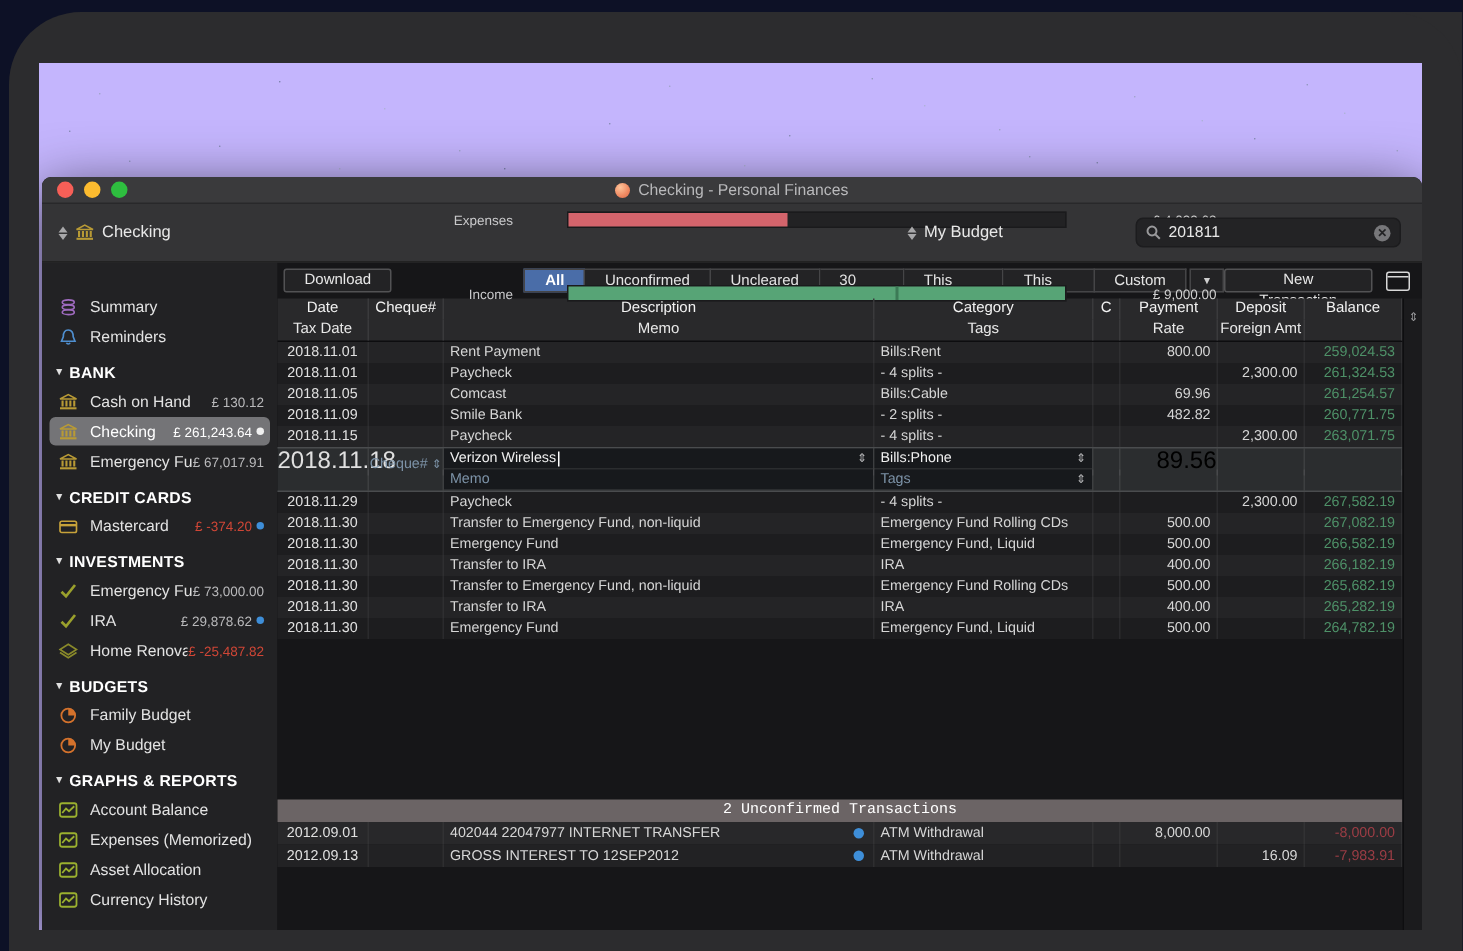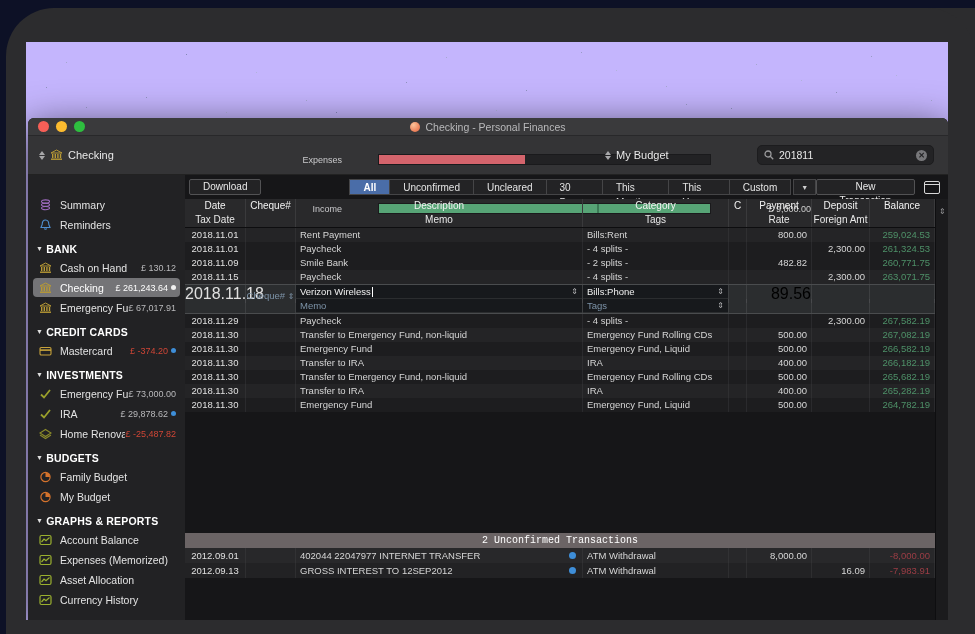--- a/index.html
+++ b/index.html
@@ -40,21 +40,21 @@
 
   
   .toolbar { height:39px; background:#343436; border-bottom:1px solid #222;
     display:flex; align-items:center; position:relative; flex:none; }
   .updown { display:inline-flex; flex-direction:column; gap:1px; margin:0 5px; }
   .updown i { width:0; height:0; border-left:3px solid transparent; border-right:3px solid transparent; }
   .updown i.u { border-bottom:4px solid #a8a8aa; }
   .updown i.d { border-top:4px solid #a8a8aa; }
   .acct { display:flex; align-items:center; color:#e8e8e8; font-size:11px; margin-left:6px; width:200px; }
   .budget { display:flex; align-items:center; color:#e8e8e8; font-size:11px; position:absolute; left:572px; }
-  .bars { position:absolute; left:258px; top:17px; display:grid;
+  .bars { position:absolute; left:258px; top:4px; display:grid;
     grid-template-columns:56px 333px 64px; grid-auto-rows:13px; align-items:center; column-gap:6px; row-gap:2px;gap:36px; }
   .barlabel { color:#c9c9cb; font-size:9px; text-align:right; }
   .bartrack { height:11px; background:#222224; border:1px solid #1a1a1c; position:relative; }
   .barfill { position:absolute; left:0; top:0; bottom:0; }
   .barfill.exp { width:44%; background:#d4646c; }
   .barfill.inc { width:100%; background:#57a476; }
   .incseam { position:absolute; left:66%; top:0; bottom:0; width:2px; background:#3c7a56; }
   .baramt { color:#cfcfcf; font-size:9px; text-align:right; }
   .search { position:absolute; left:729px; width:177px; height:20px; background:#232325;
     border:1px solid #1c1c1e; border-radius:5px; display:flex; align-items:center; padding:0 6px; }
@@ -447,20 +447,30 @@
                   <div class="trow gridrow even">
                     <div class="cell c-date">2018.11.01</div>
                     <div class="cell "></div>
                     <div class="cell ">Paycheck</div>
                     <div class="cell ">- 4 splits -</div>
                     <div class="cell "></div>
                     <div class="cell c-num"></div>
                     <div class="cell c-num">2,300.00</div>
                     <div class="cell c-num green">261,324.53</div>
                   </div>
+                  <div class="trow gridrow odd">
+                    <div class="cell c-date">2018.11.05</div>
+                    <div class="cell "></div>
+                    <div class="cell ">Comcast</div>
+                    <div class="cell ">Bills:Cable</div>
+                    <div class="cell "></div>
+                    <div class="cell c-num">69.96</div>
+                    <div class="cell c-num"></div>
+                    <div class="cell c-num green">261,254.57</div>
+                  </div>
                   <div class="trow gridrow even">
                     <div class="cell c-date">2018.11.09</div>
                     <div class="cell "></div>
                     <div class="cell ">Smile Bank</div>
                     <div class="cell ">- 2 splits -</div>
                     <div class="cell "></div>
                     <div class="cell c-num">482.82</div>
                     <div class="cell c-num"></div>
                     <div class="cell c-num green">260,771.75</div>
                   </div>

